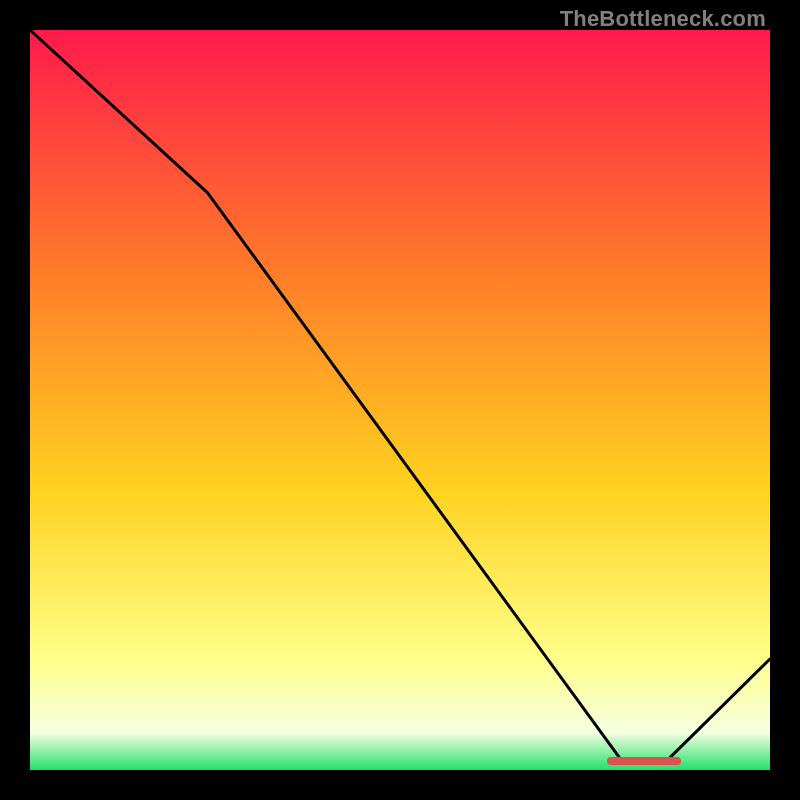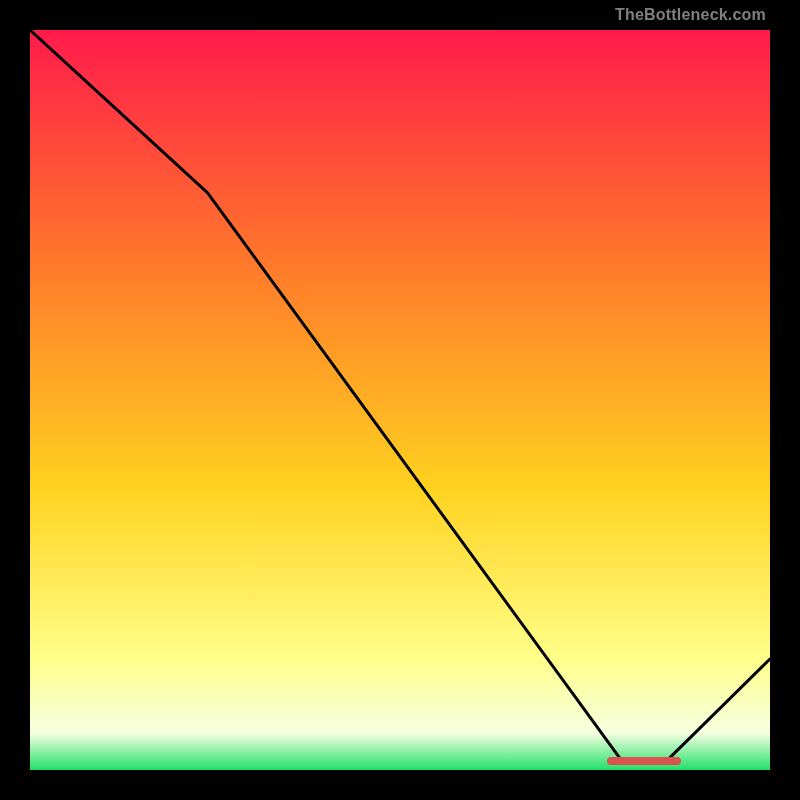--- a/index.html
+++ b/index.html
@@ -24,21 +24,21 @@
     left: 0;
     top: 0;
     width: 740px;
     height: 740px;
   }
   .watermark {
     position: absolute;
     top: 6px;
     right: 34px;
     color: #808080;
-    font-size: 16px;
+    font-size: 22px;
     font-weight: 600;
     letter-spacing: 0.2px;
     user-select: none;
   }
   .marker {
     position: absolute;
     height: 8px;
     background: #d9534f;
     border-radius: 4px;
   }

